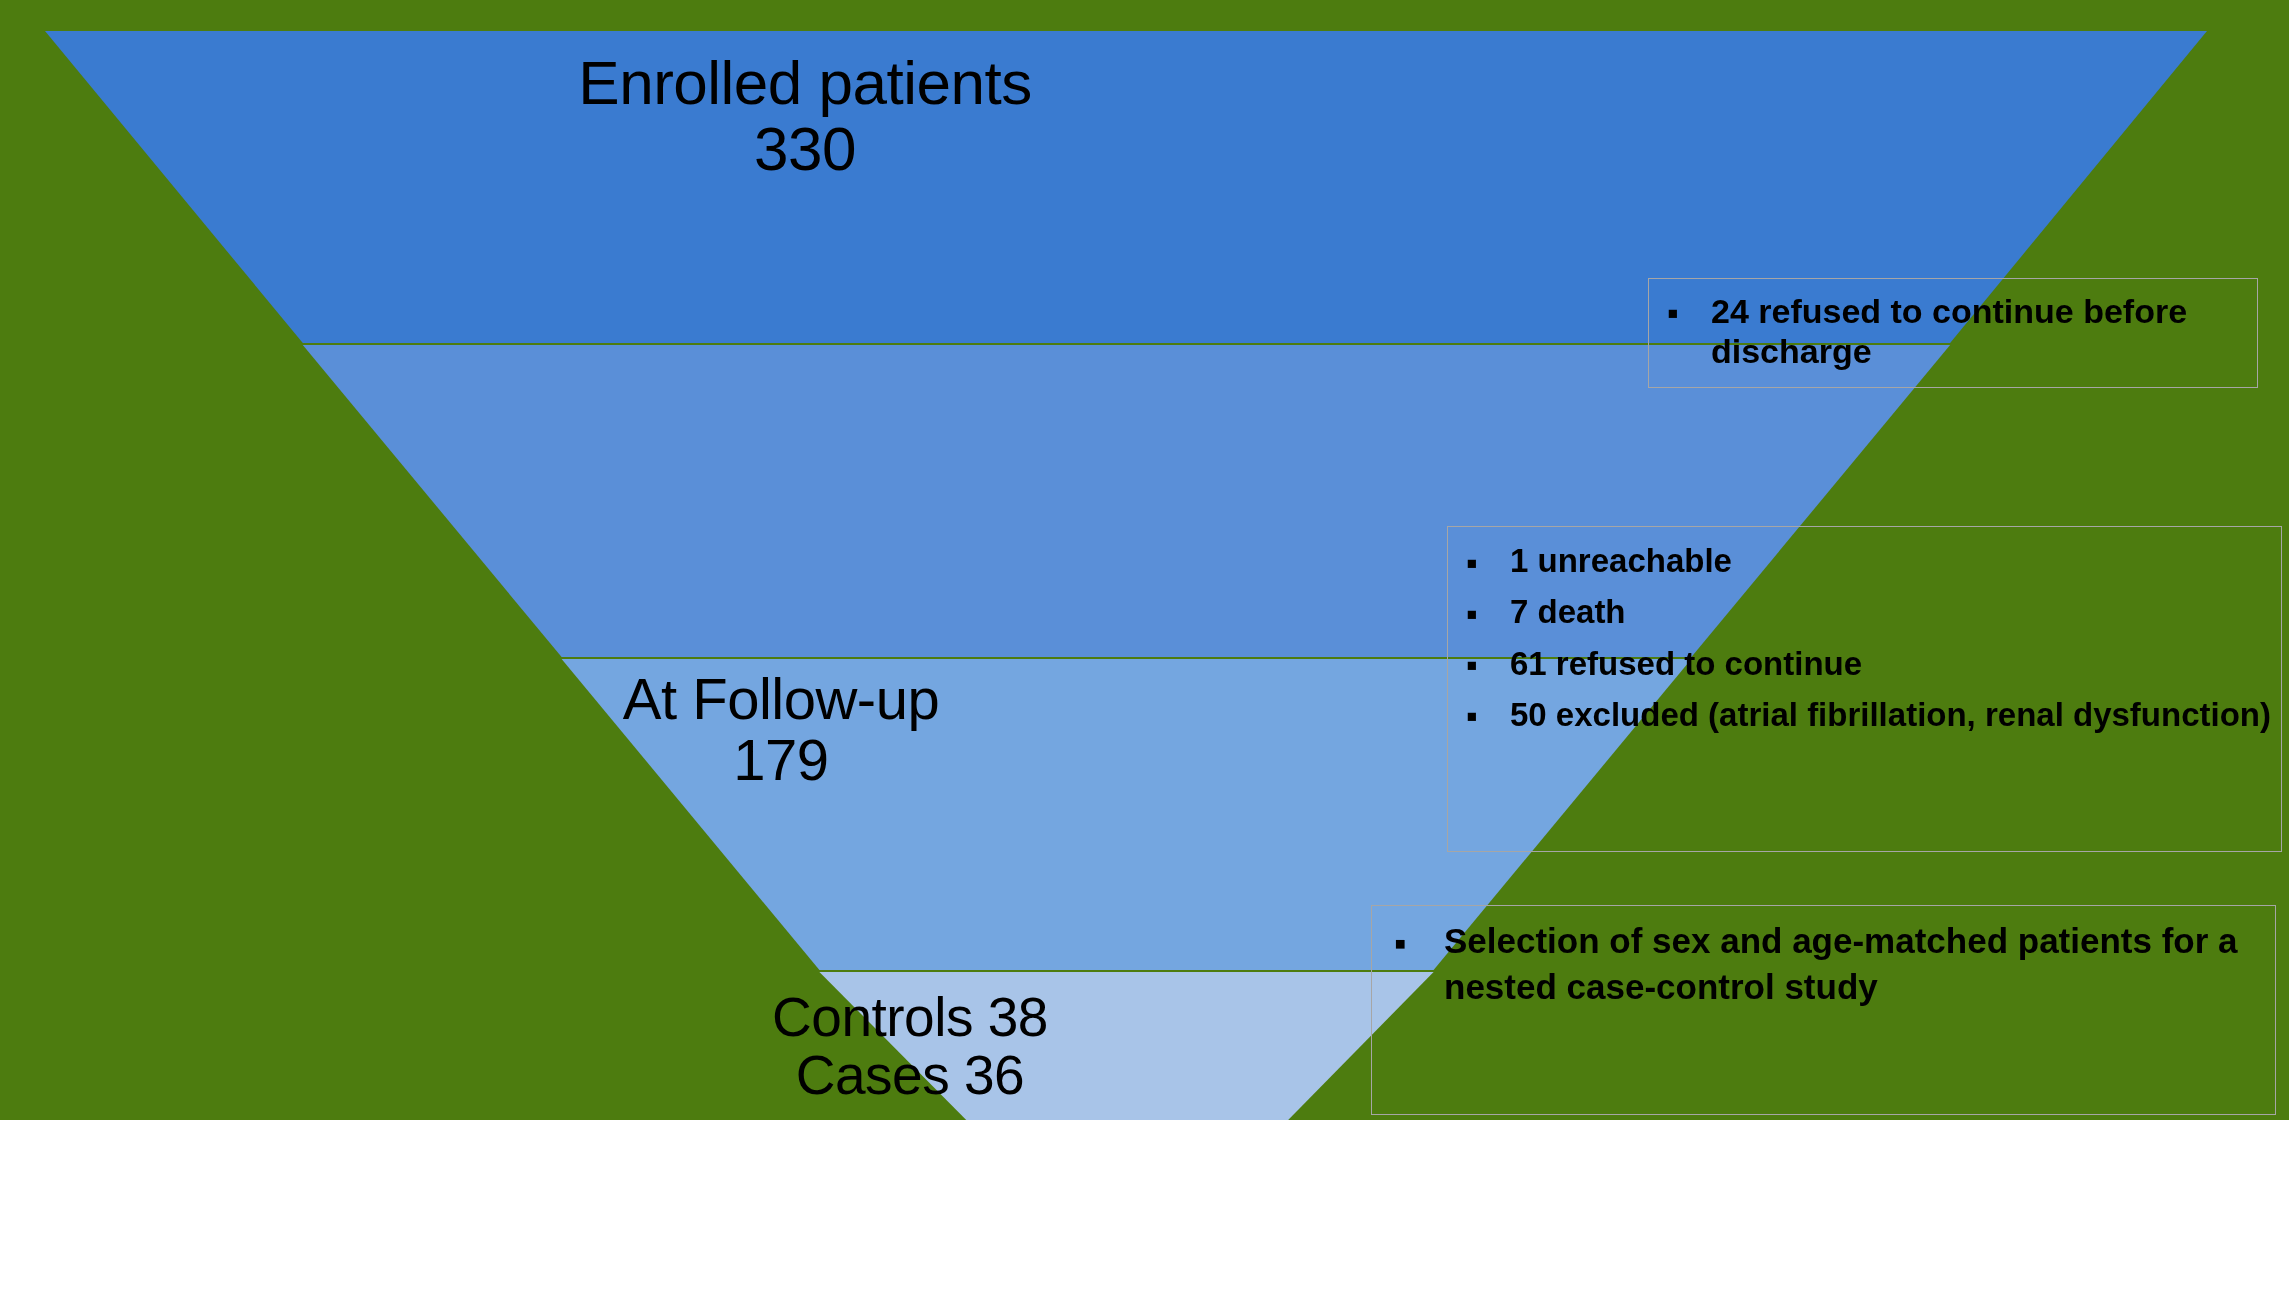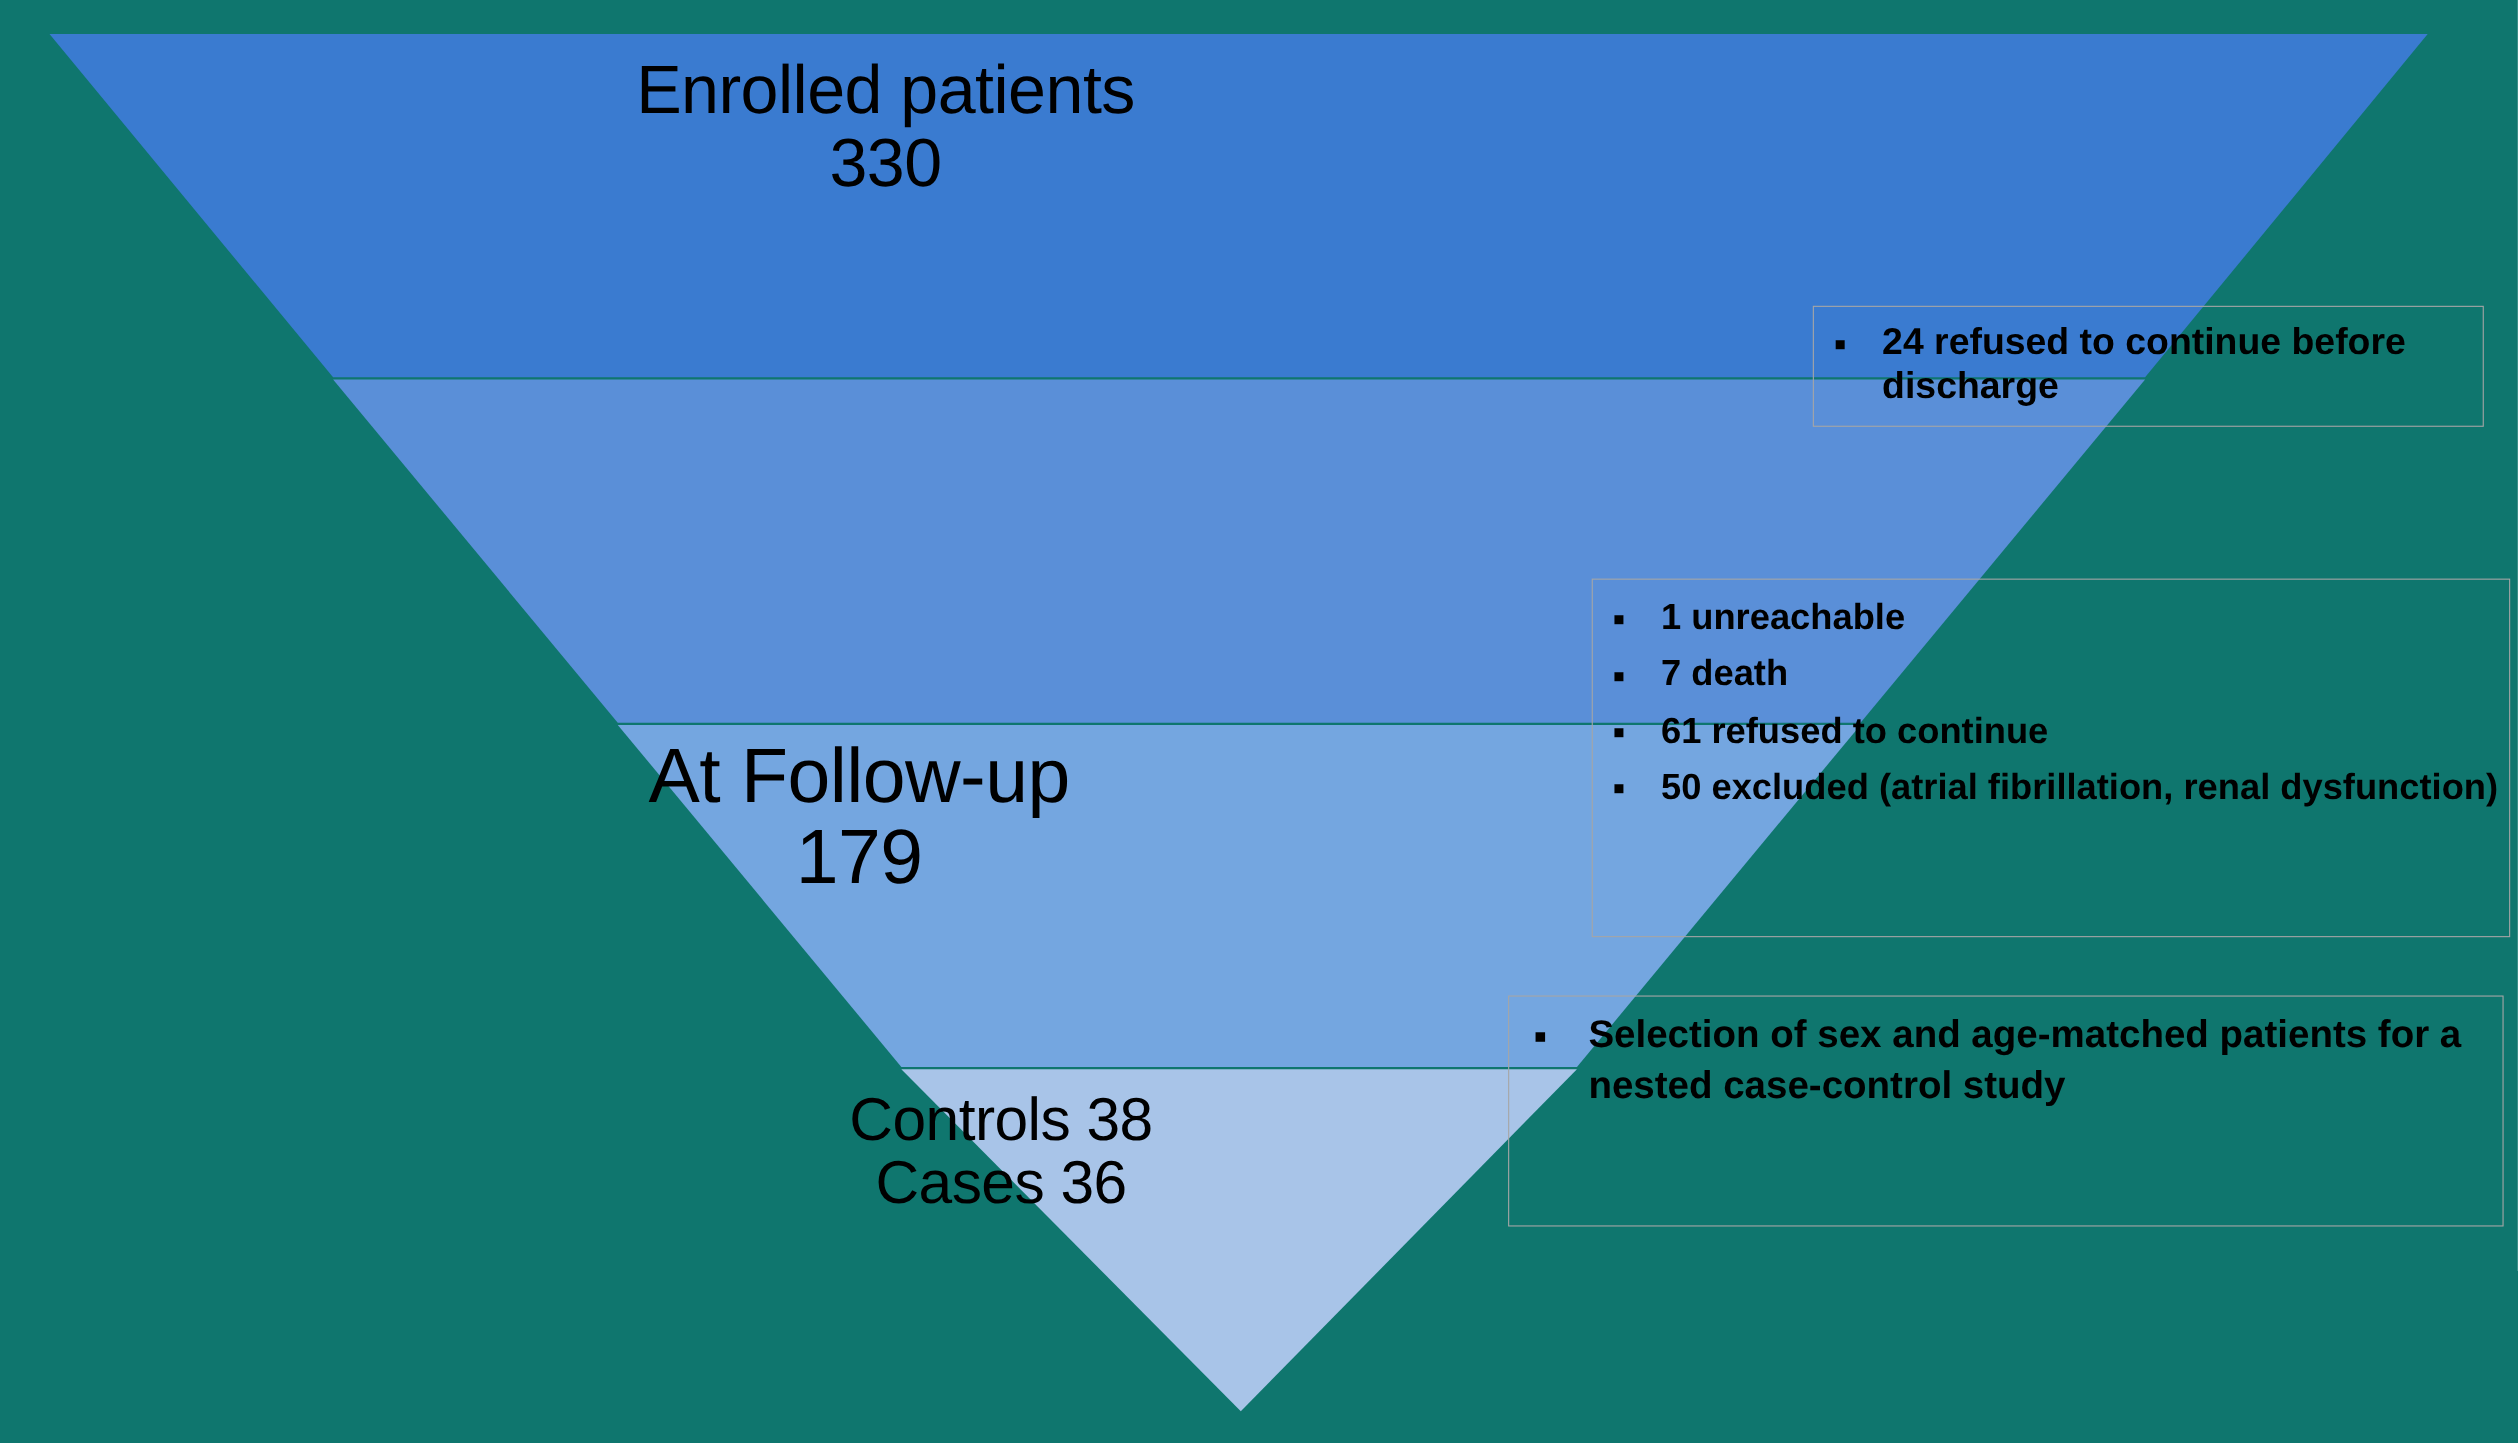--- a/index.html
+++ b/index.html
@@ -1,22 +1,22 @@
 <!DOCTYPE html>
 <html><head>
 <meta charset="utf-8">
 <title>Study Flow Funnel</title>
 <style>
   html,body{margin:0;padding:0;background:#ffffff;}
   body{font-family:"Liberation Sans", sans-serif;}
   #stage{
     position:relative;
     width:2289px;
-    height:1312px;
-    background:#0f766e;
+    height:1120px;
+    background:#4d7c0f;
     overflow:hidden;
   }
   
   #funnel-svg{
     position:absolute;
     left:0; top:0;
     width:2289px;
     height:1312px;
   }
   .funnel-label{
@@ -31,21 +31,21 @@
   #label-enrolled{
     left:0; top:50px; width:1610px;
     font-size:62px;
   }
   #label-discharge{
     left:0; top:355px; width:1560px;
     font-size:60px;
   }
   #label-followup{
     left:0; top:668px; width:1562px;
-    font-size:70px;
+    font-size:58px;
   }
   #label-controls{
     left:0; top:988px; width:1796px;
     font-size:55px;
     padding-left:12px;
   }
   
   .callout{
     position:absolute;
     border:1px solid #a6a6a6;

